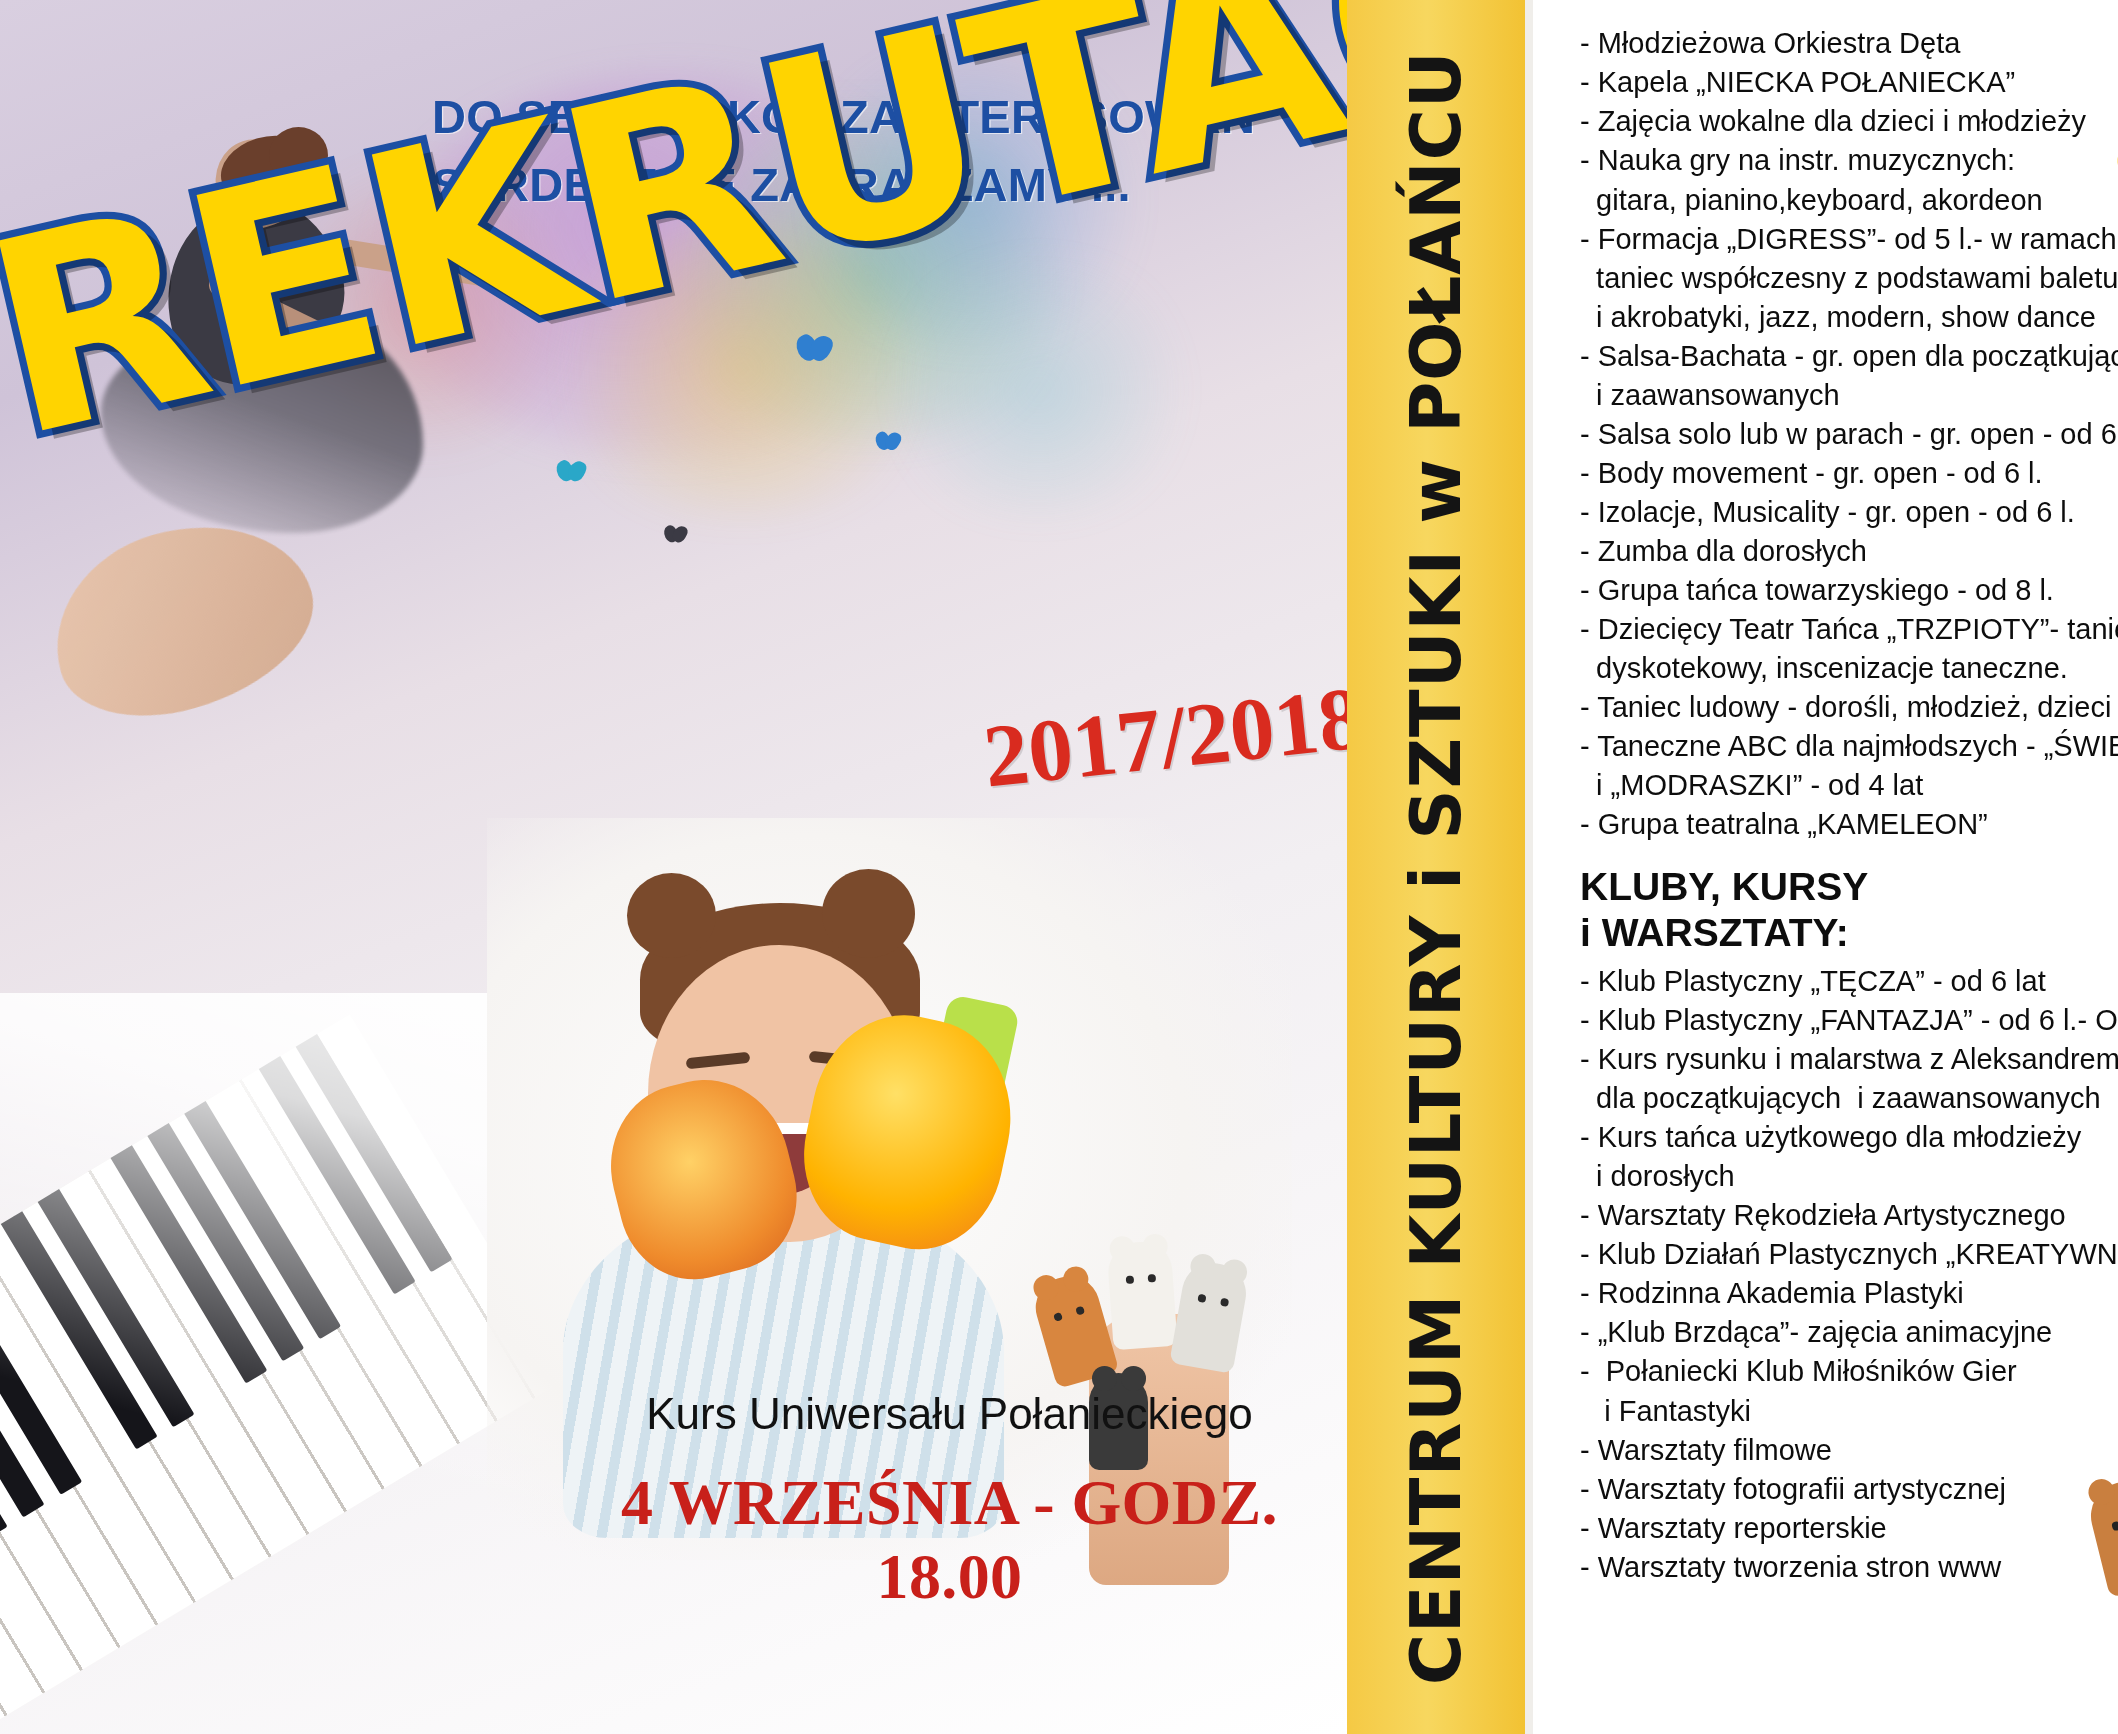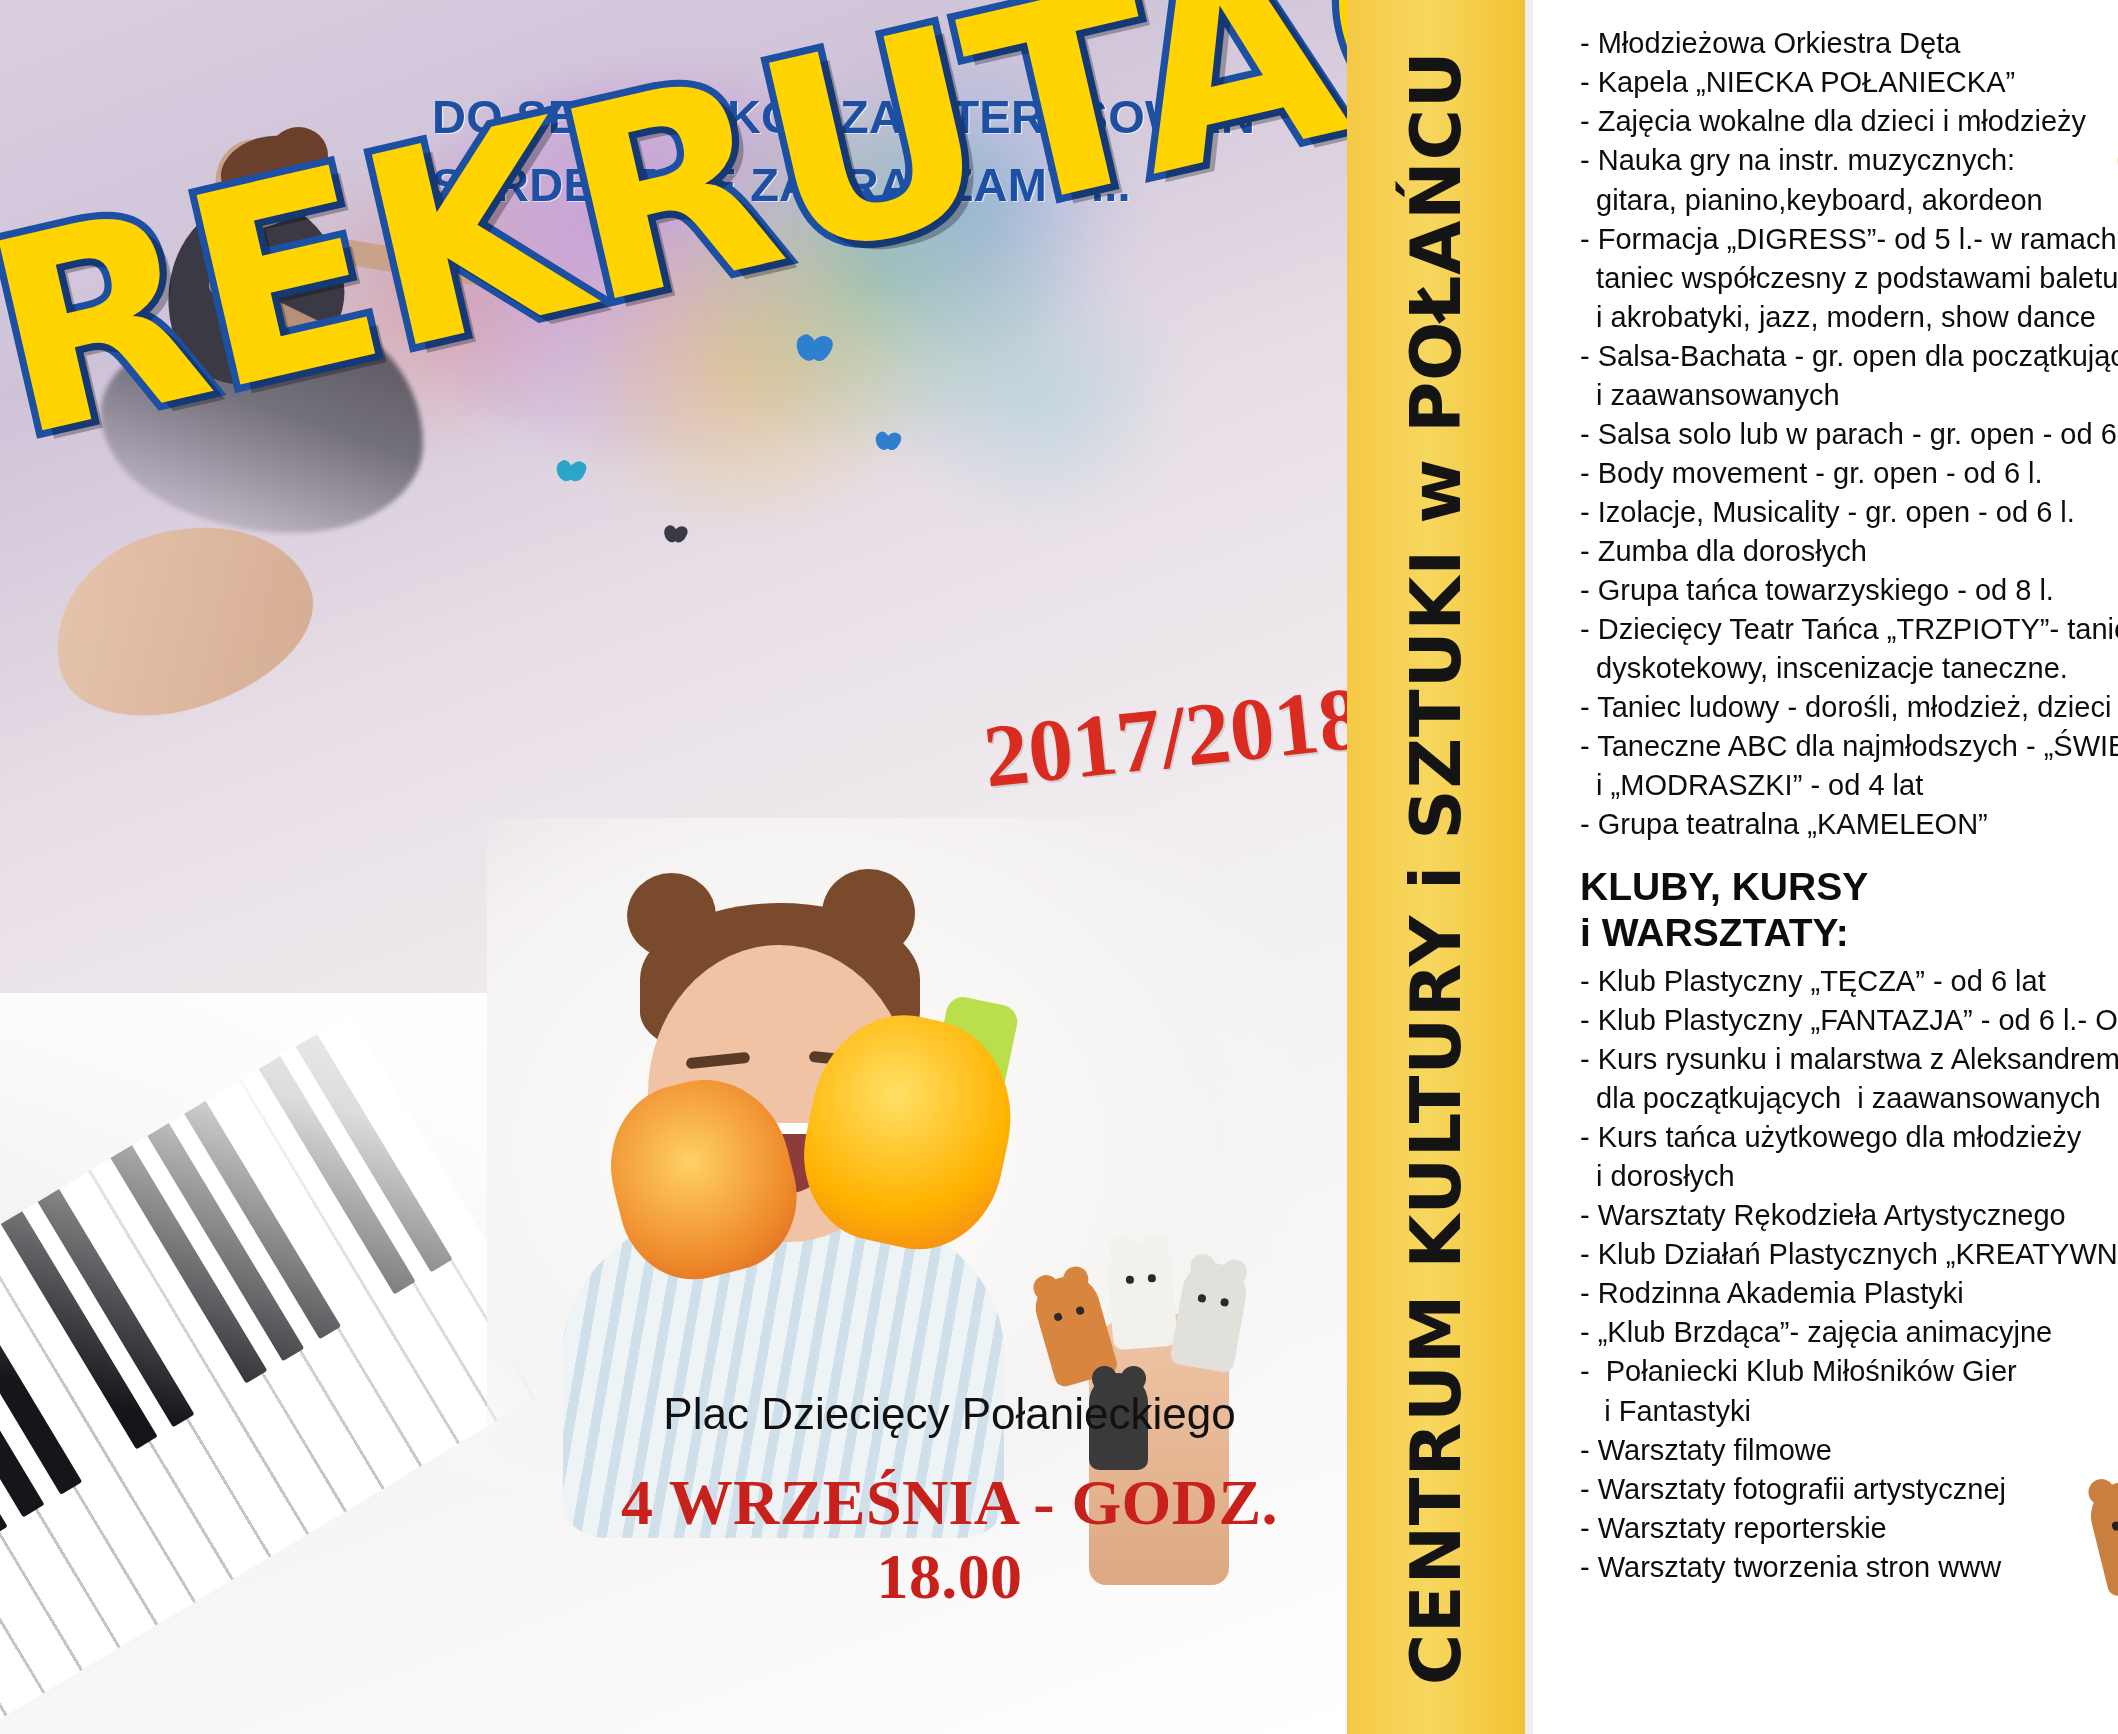--- a/index.html
+++ b/index.html
@@ -490,21 +490,21 @@
         <div class="eye" style="left:40px;"></div>
       </div>
       <div class="pup" style="left:106px; top:237px; background:#3a3a3a; width:59px; height:97px;">
         <div class="ear" style="left:3.4px; background:#3a3a3a;"></div>
         <div class="ear" style="left:32px; background:#3a3a3a;"></div>
       </div>
     </div>
 
     <div class="events">
       <div>
-        <div class="ev-sub">Plac Dziecięcy Połanieckiego</div>
+        <div class="ev-sub">Kurs Uniwersału Połanieckiego</div>
       </div>
       <div>
         <div class="ev-title">4 WRZEŚNIA - GODZ. 18.00</div>
 
       </div>
     </div>
   </div>
 
   <div class="spine">
     <div class="spine-text">CENTRUM KULTURY i SZTUKI w POŁAŃCU</div>

